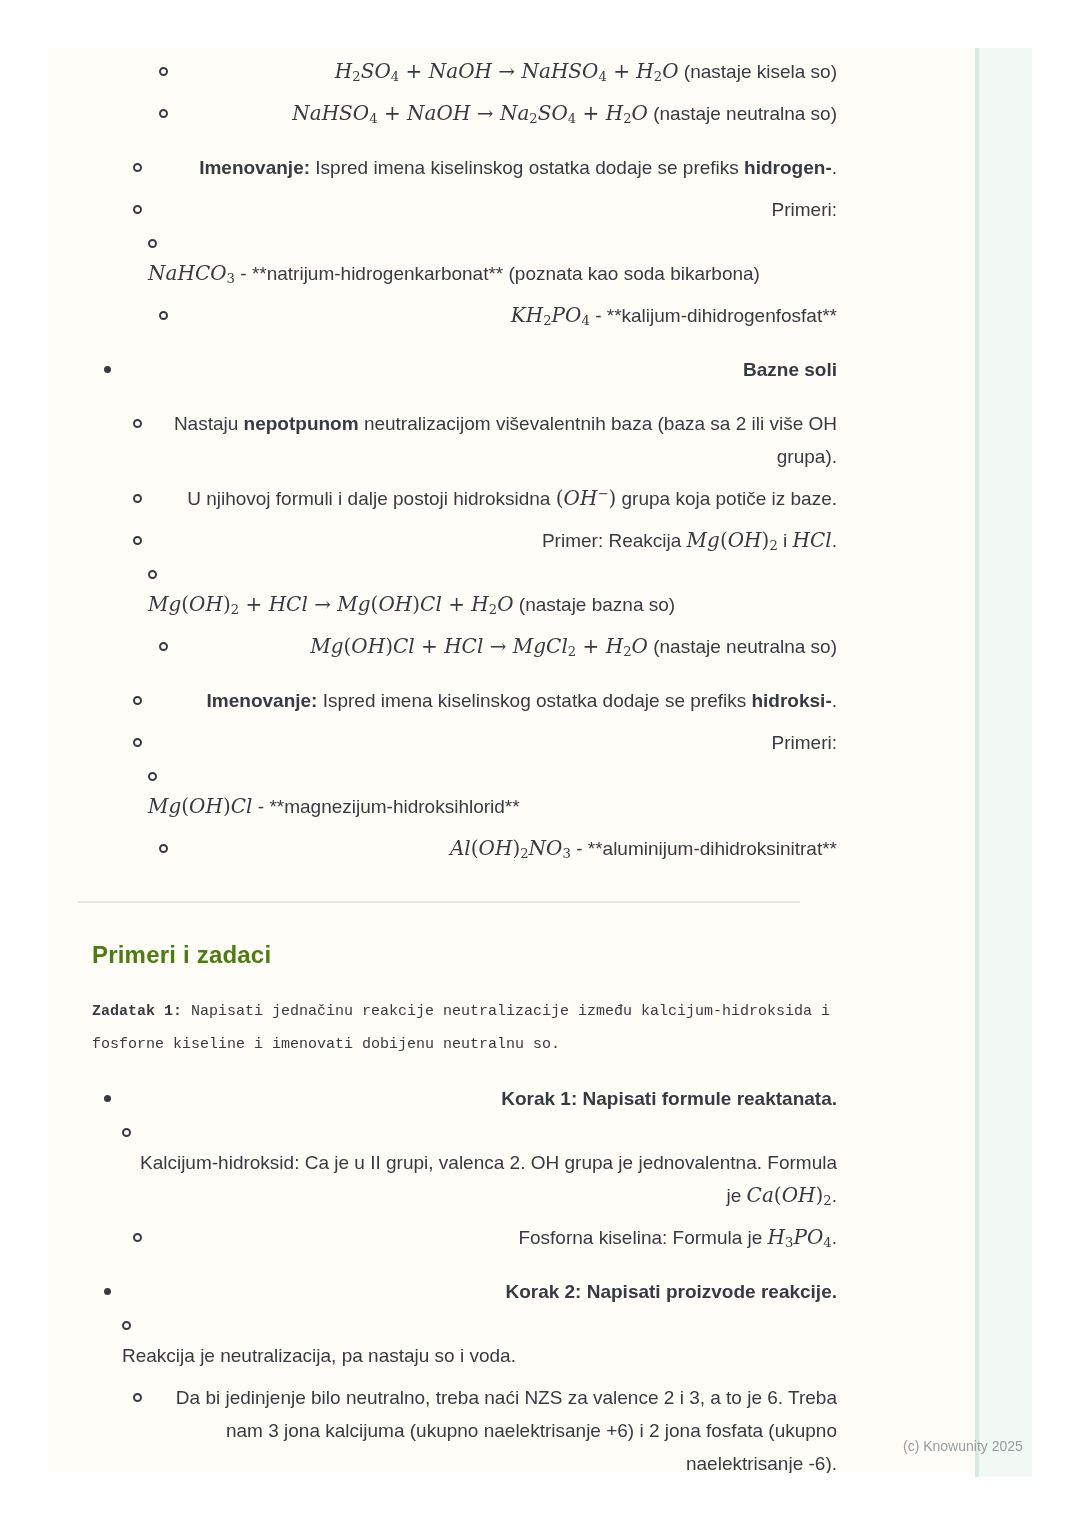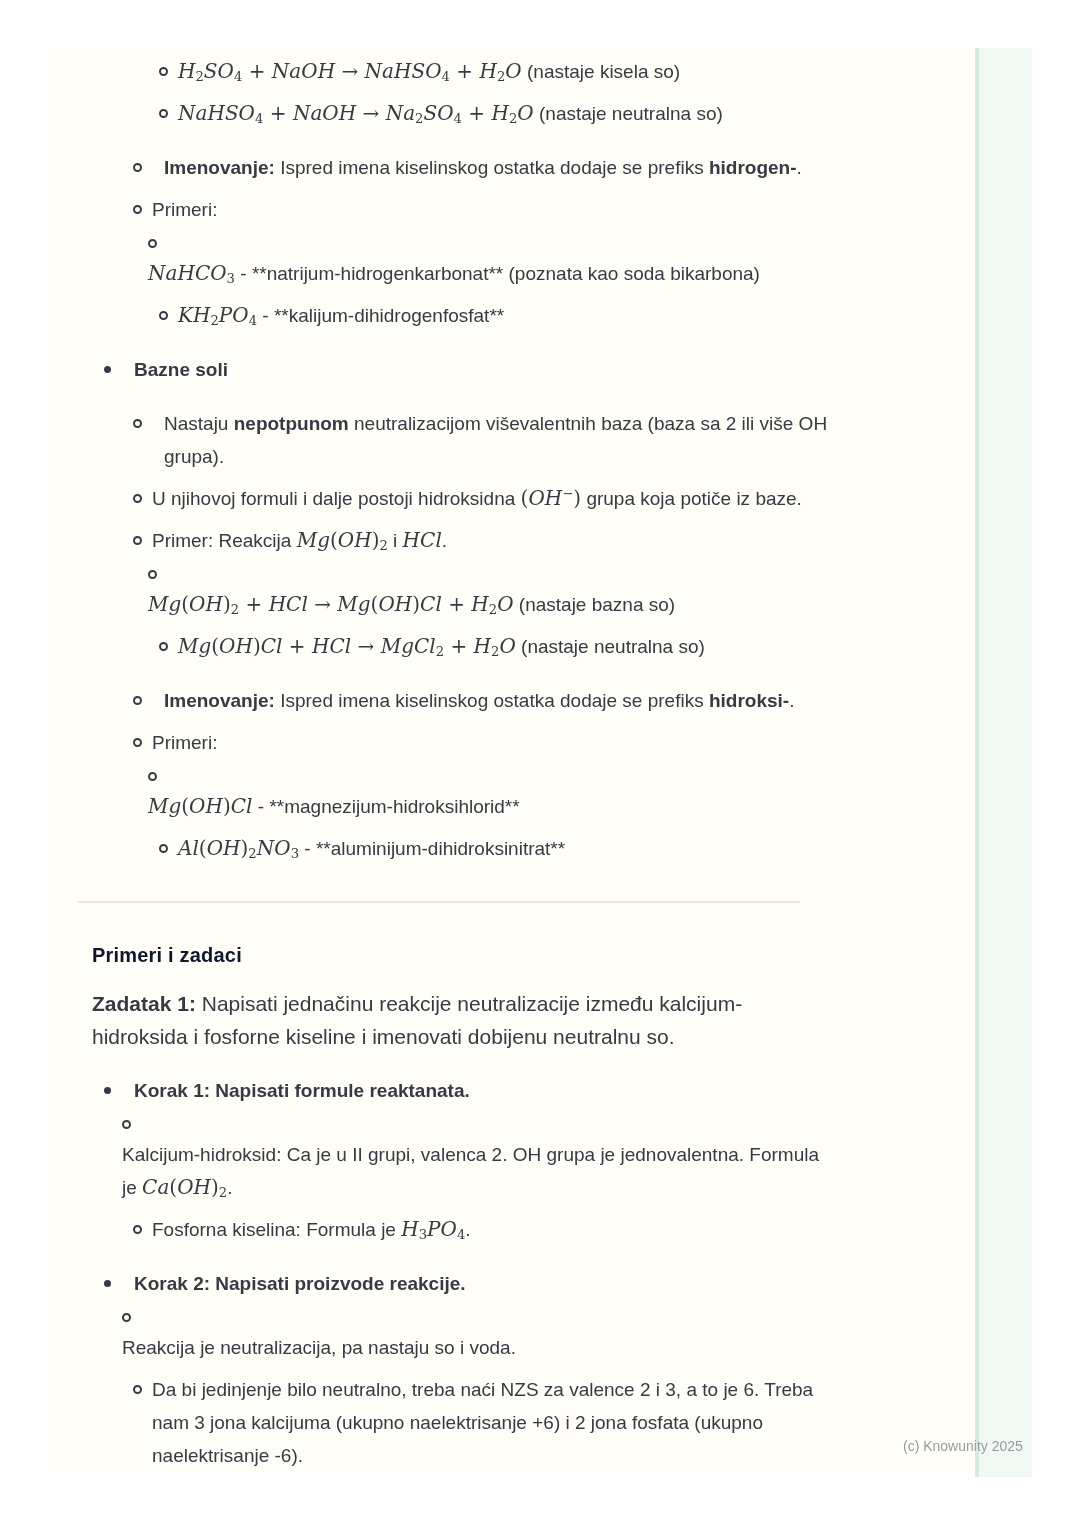--- a/index.html
+++ b/index.html
@@ -23,21 +23,21 @@
     background: #f2f9f5;
     border-left: 4px solid #d5ebe0;
     box-sizing: border-box;
   }
   .content {
     box-sizing: border-box;
     padding: 7px 0 0 44px;
     width: 789px;
   }
   .content-inner { width: 745px; }
-  .row { display: flex; align-items: flex-start; font-size: 19px; line-height: 33px; }
+  .row { display: flex; align-items: flex-start; font-size: 19px; line-height: 33px; text-align: right; }
   .lv1 { margin-left: 0px; }
   .lv2 { margin-left: 30px; }
   .lv3 { margin-left: 56px; }
   .sp-first  { margin-top: 0; }
   .sp-normal { margin-top: 9px; }
   .sp-tight  { margin-top: 1px; flex-direction: column; }
   .sp-large  { margin-top: 21px; gap: 12px; }
   .marker { flex: 0 0 30px; display: flex; justify-content: center; }
   .disc {
     width: 7px; height: 7px; border-radius: 50%;
@@ -46,25 +46,25 @@
   .ring {
     width: 9px; height: 9px; border-radius: 50%;
     border: 2px solid #363a43; box-sizing: border-box; margin-top: 12px;
   }
   .text { flex: 1; min-width: 0; }
   .divider {
     height: 0; border-top: 2px solid #e9e7e2;
     margin: 36px 0 0 -14px; width: 722px;
   }
   .heading {
-    font-size: 20px; line-height: 36px; font-weight: bold;
-    color: #0f172a; margin-top: 34px;
+    font-size: 24px; line-height: 36px; font-weight: bold;
+    color: #4d7c0f; margin-top: 34px;
     letter-spacing: 0.2px;
   }
-  .p-block { font-size: 21px; line-height: 33px; margin-top: 14px; }
+  .p-block { font-size: 15px; line-height: 33px; margin-top: 22px; font-family: Liberation Mono, monospace; }
   b { font-weight: bold; }
   .math { font-family: "DejaVu Serif", serif; font-size: 20px; }
   .math i { font-style: italic; }
   .math sub, .math sup { font-size: 66%; line-height: 0; }
   .math sub { vertical-align: -0.25em; }
   .math sup { vertical-align: 0.5em; }
   .copyright {
     position: absolute; left: 903px; top: 1438px;
     font-size: 14px; color: #959ca0;
   }

